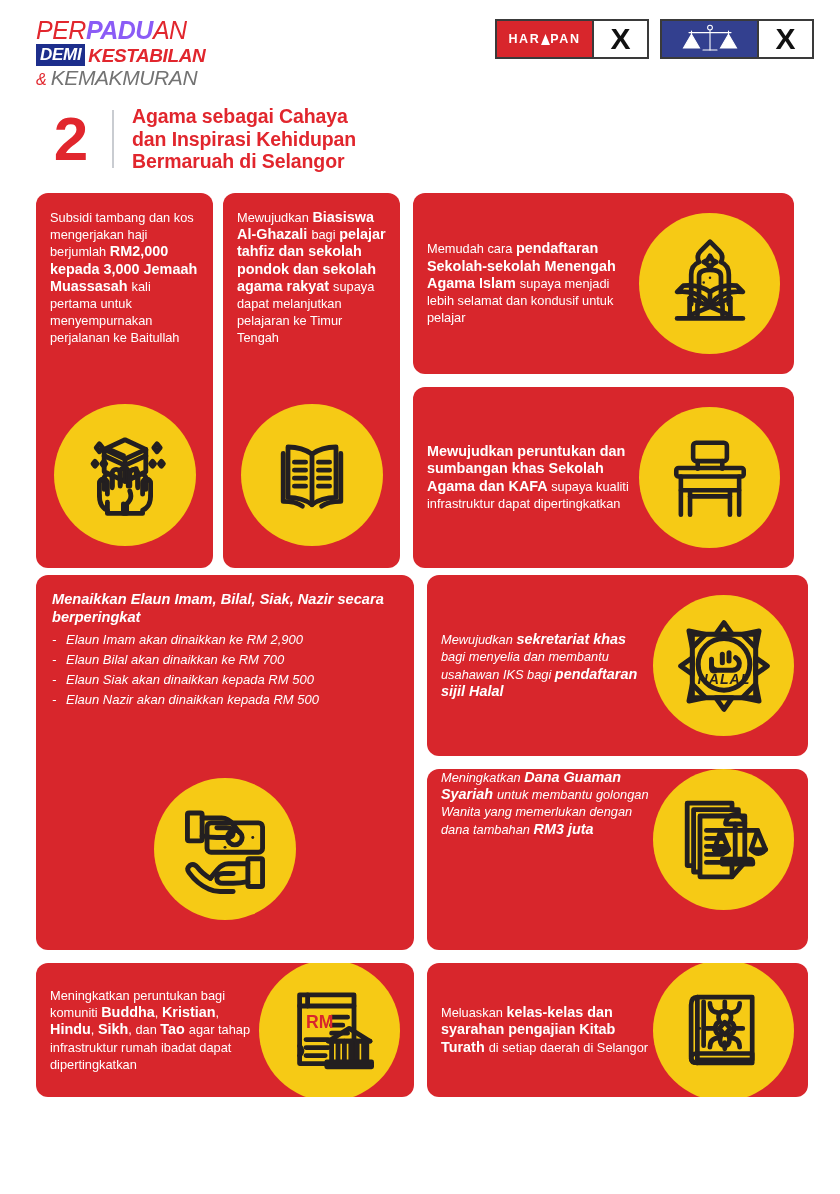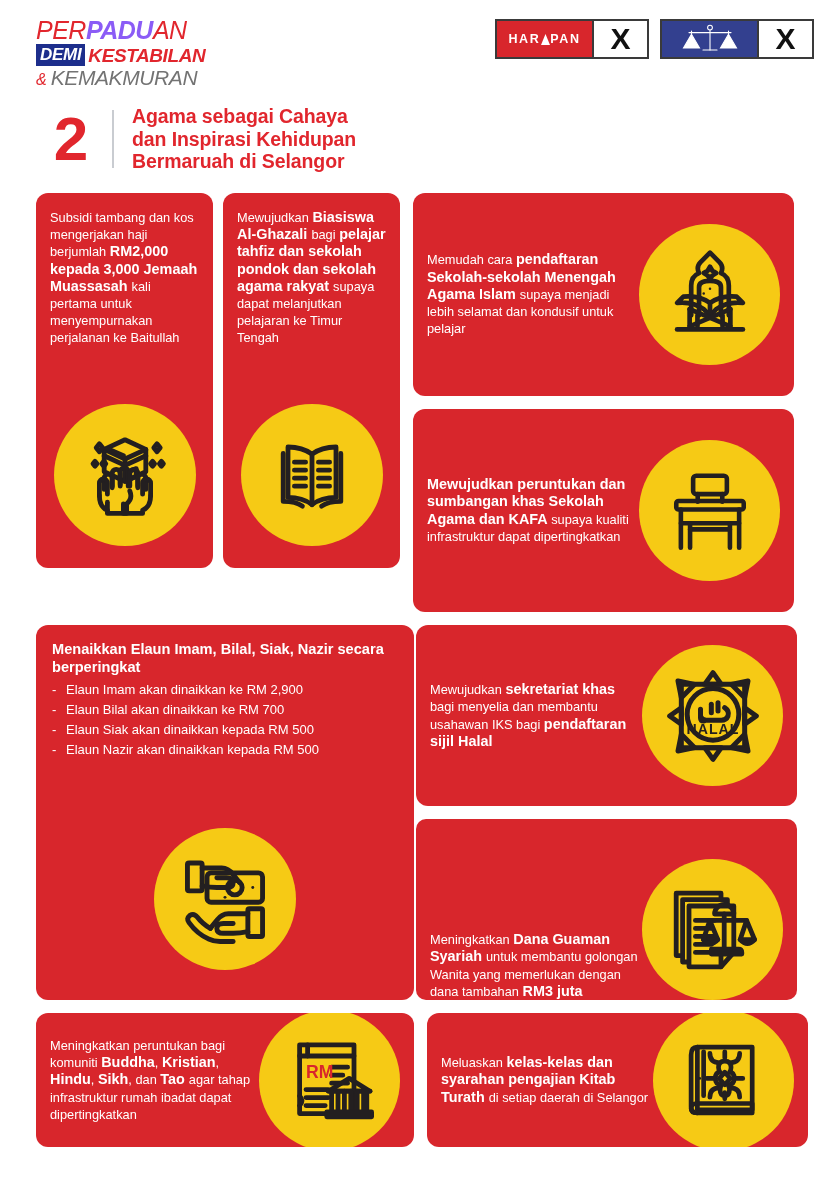--- a/index.html
+++ b/index.html
@@ -60,32 +60,32 @@
   .circle { background: #f6ca15; border-radius: 50%; display: flex;
             align-items: center; justify-content: center; flex: none; }
 
   
   .r1 { display: flex; gap: 13px; }
   .col-left { width: 364px; display: flex; gap: 10px; }
   .c1, .c2 { width: 182.5px; height: 375px; padding: 16px 14px 0 14px;
              display: flex; flex-direction: column; }
   .c1 .circle, .c2 .circle { width: 142px; height: 142px; margin: auto auto 22px auto; }
   .col-right { width: 381px; display: flex; flex-direction: column; gap: 13px; }
-  .c3, .c4 { height: 203px; display: flex; align-items: center; padding: 0 14px; gap: 6px; }
+  .c3, .c4 { height: 181px; display: flex; align-items: center; padding: 0 14px; gap: 6px; }
   .c3 .tx, .c4 .tx { flex: 1; }
   .c3 .circle, .c4 .circle { width: 141px; height: 141px; }
 
   
-  .r2 { display: flex; gap: 2px; margin-top: 13px; }
+  .r2 { display: flex; gap: 13px; margin-top: 7px; font-style: italic; }
   .c5 { width: 378px; height: 375px; padding: 15px 16px 0 16px; display: flex; flex-direction: column; }
   .c5 .circle { width: 142px; height: 142px; margin: auto auto 30px auto; }
   .c6 { height: 181px; display: flex; align-items: center; padding: 0 14px; gap: 4px; }
   .c6 .tx { flex: 1; }
   .c6 .circle { width: 141px; height: 141px; }
-  .c7 { height: 181px; display: flex; align-items: flex-end; padding: 0 14px; gap: 4px; border-radius: 10px; }
+  .c7 { height: 181px; display: flex; align-items: flex-start; padding: 0 14px; gap: 4px; }
   .c7 .tx { flex: 1; }
   .c7 .circle { width: 141px; height: 141px; }
 
   
   .r3 { display: flex; gap: 13px; margin-top: 13px; }
   .c8, .c9 { height: 134px; display: flex; align-items: center; padding: 16px 14px; gap: 4px; }
   .c8 { width: 378px; }
   .c9 { width: 381px; }
   .c8 .tx, .c9 .tx { flex: 1; }
   .c8 .circle, .c9 .circle { width: 141px; height: 141px; }

